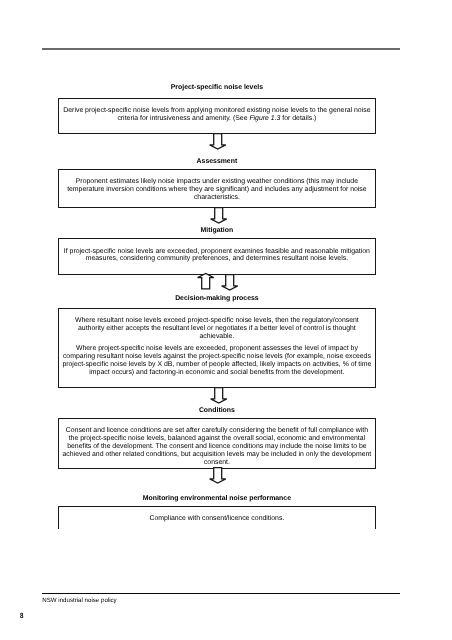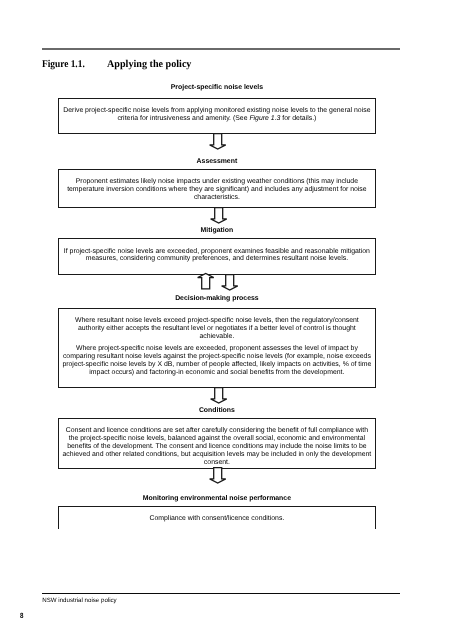--- a/index.html
+++ b/index.html
@@ -70,23 +70,20 @@
   
   .footer-rule{position:absolute;left:41.8px;top:592.8px;width:358.2px;height:1.5px;background:#0a0a0a;}
   .footer-text{position:absolute;left:42.3px;top:596.9px;font-size:6.15px;line-height:7.5px;color:#000;}
   .page-num{position:absolute;left:19.7px;top:612.0px;font-size:7.6px;line-height:8px;font-weight:bold;color:#000;transform:scaleX(0.82);transform-origin:left center;}
 </style>
 </head>
 <body>
 
 <div class="page">
   <div class="header-rule"></div>
-  <div class="fig-caption">
-    <span class="num">Figure 1.1.</span><span class="ttl">Applying the policy</span>
-  </div>
 
   <div class="flow">
 
     <div class="label lbl1">Project-specific noise levels</div>
     <div class="node node1">
       <div class="inner in1">
           <p><span>Derive project-specific noise levels from applying monitored existing noise levels to the general noise criteria for intrusiveness and amenity. (See </span><i>Figure 1.3</i><span> for details.)</span></p>
         </div>
     </div>
     <svg class="arrow arr1" viewBox="0 0 17.4 16.5" width="17.4" height="16.5">

